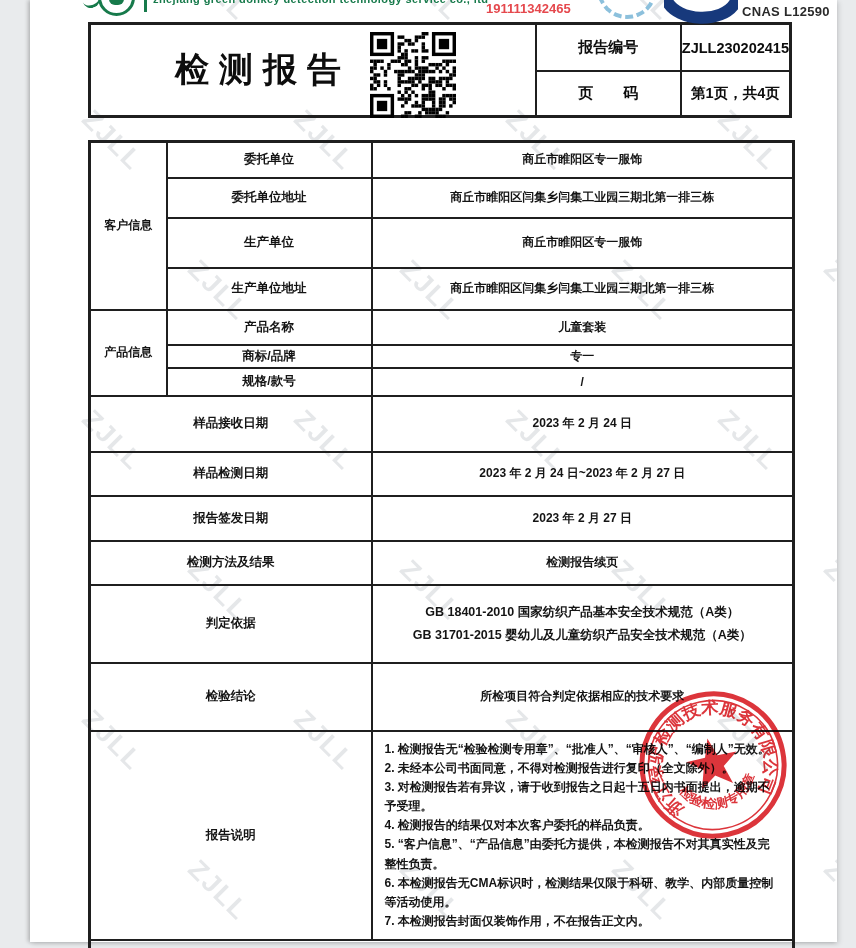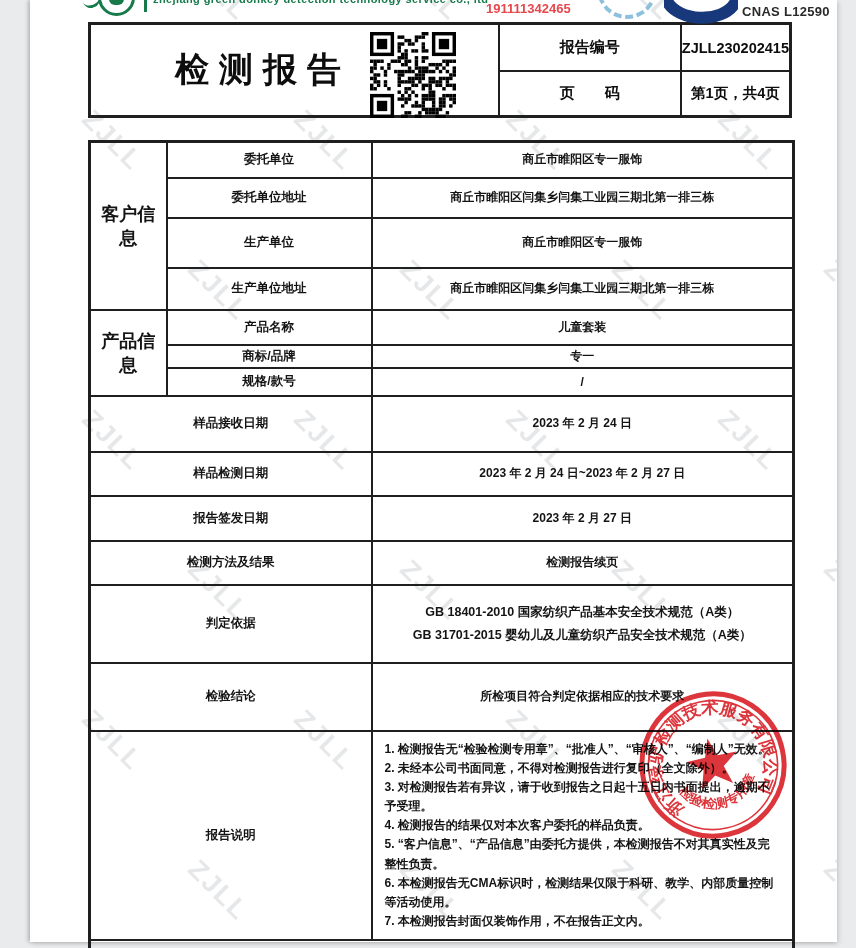--- a/index.html
+++ b/index.html
@@ -38,32 +38,32 @@
   
   .title-block{position:absolute;left:58px;top:22px;width:704px;height:96px;
     border:3px solid var(--border-dark);display:flex;z-index:1;background:transparent;}
   .tb-left{position:relative;width:452px;border-right:2px solid var(--border-dark);}
   .tb-title{position:absolute;left:84px;top:50%;transform:translateY(-50%);
     font-size:34px;font-weight:700;letter-spacing:10px;color:#0d0d0d;white-space:nowrap;}
   .tb-qr{position:absolute;left:279px;top:7px;}
   .tb-right{flex:1;display:flex;flex-direction:column;}
   .tb-row{display:flex;height:50%;}
   .tb-row + .tb-row{border-top:2px solid var(--border-dark);}
-  .tb-cell-label{width:182px;border-right:2px solid var(--border-dark);display:flex;
+  .tb-cell-label{width:145px;border-right:2px solid var(--border-dark);display:flex;
     align-items:center;justify-content:center;font-size:15px;font-weight:700;color:#0d0d0d;}
   .tb-cell-value{flex:1;display:flex;align-items:center;justify-content:center;
     font-size:14.5px;font-weight:700;color:#0d0d0d;text-align:right;}
   
   .doc-table{position:absolute;left:58px;top:140px;width:704px;border-collapse:collapse;
     table-layout:fixed;z-index:1;}
   .doc-table td{border:2px solid var(--border-dark);text-align:center;vertical-align:middle;
     font-size:12px;font-weight:600;color:#141414;padding:2px 6px;}
   .doc-table{border:3px solid var(--border-dark);}
   .doc-table td.lbl{font-size:12.5px;font-weight:700;}
-  .doc-table td.grp{font-size:18px;font-weight:700;}
+  .doc-table td.grp{font-size:12px;font-weight:700;}
   .basis-line{line-height:1.8;font-size:12.5px;font-weight:600;}
   .notes-cell{text-align:left !important;font-size:11.5px;font-weight:600;
     line-height:1.6;padding:8px 12px !important;}
   .sig-cell{padding:0 16px !important;}
   
   .seal{position:absolute;left:603px;top:685px;z-index:5;transform:rotate(-12deg);
     mix-blend-mode:multiply;opacity:.92;pointer-events:none;}
 </style>
 </head>
 <body>

